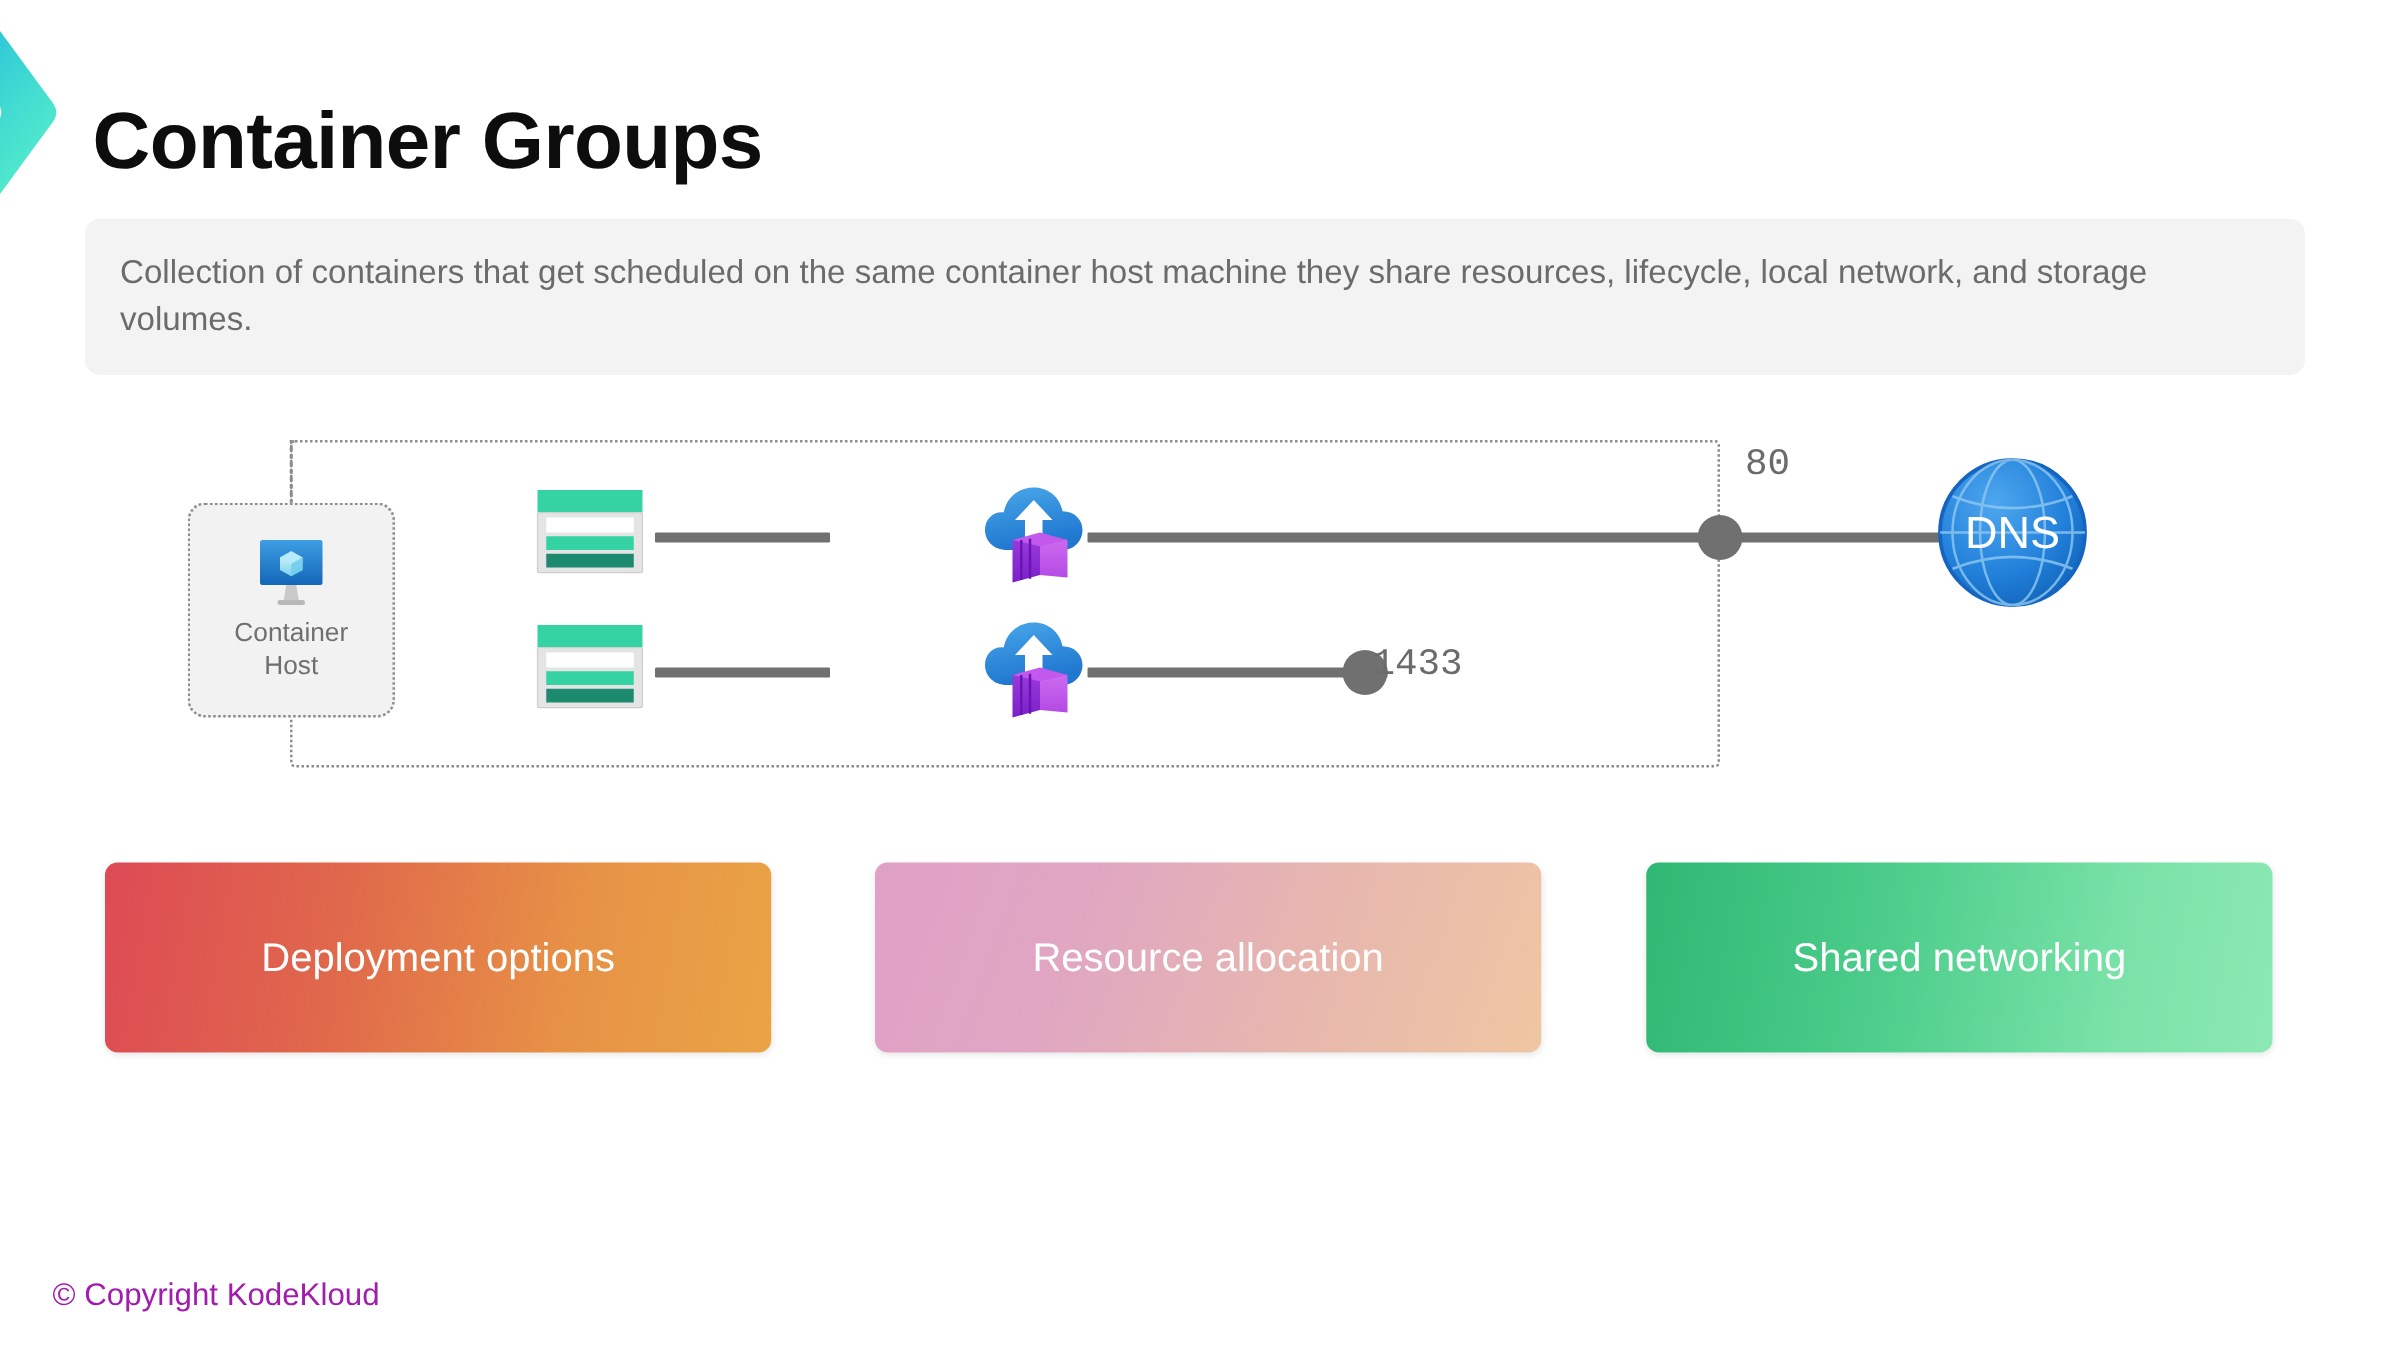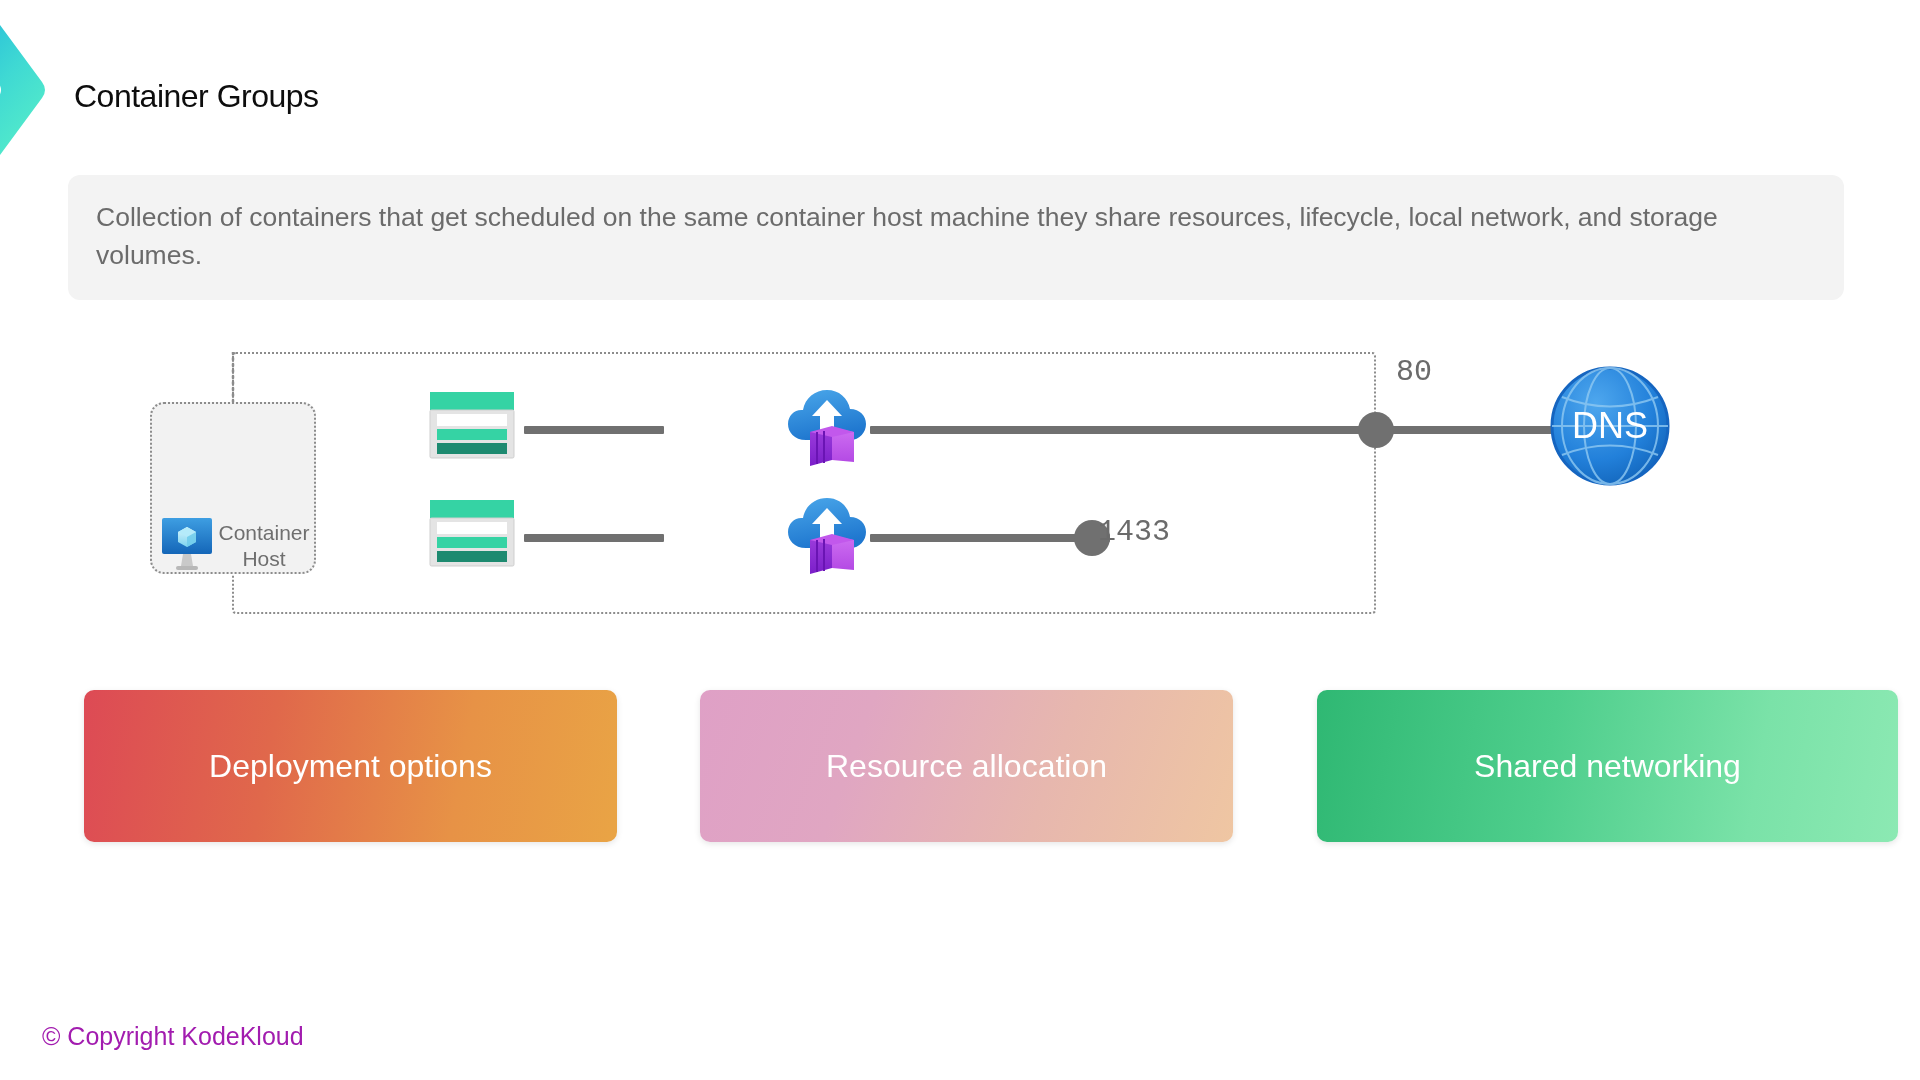--- a/index.html
+++ b/index.html
@@ -23,22 +23,22 @@
     width: 90px;
     height: 160px;
     pointer-events: none;
   }
 
   
   .page-title {
     position: absolute;
     left: 74px;
     top: 80px;
-    font-size: 32px;
-    font-weight: 400;
+    font-size: 64px;
+    font-weight: 700;
     color: #0d0d0d;
     letter-spacing: -0.5px;
     line-height: 1;
     white-space: nowrap;
   }
 
   
   .desc-panel {
     position: absolute;
     left: 68px;
@@ -69,21 +69,22 @@
     position: absolute;
     left: 150px;
     top: 72px;
     width: 166px;
     height: 172px;
     box-sizing: border-box;
     background: #f2f2f2;
     border: 2.5px dotted #8c8c8c;
     border-radius: 14px;
     display: flex;
-    align-items: flex-end;
+    flex-direction: column;
+    align-items: center;
     justify-content: center;
   }
   .host-label {
     margin-top: 8px;
     font-size: 21px;
     color: #6f6f6f;
     text-align: center;
     line-height: 1.25;
   }
 
@@ -156,21 +157,21 @@
   }
   .card-1 {
     left: 84px; width: 533px;
     background: linear-gradient(100deg, #dd4a55 0%, #e0684b 35%, #e79246 70%, #e9a445 100%);
   }
   .card-2 {
     left: 700px; width: 533px;
     background: linear-gradient(110deg, #dfa0c6 0%, #e0a6c2 30%, #e7b7ae 65%, #efc6a2 100%);
   }
   .card-3 {
-    left: 1317px; width: 581px;
+    left: 1317px; width: 501px;
     background: linear-gradient(100deg, #2fb873 0%, #4ece8c 40%, #7ae2a8 75%, #8ce9b3 100%);
   }
 
   
   .footer-copyright {
     position: absolute;
     left: 42px;
     top: 1022px;
     font-size: 25px;
     color: #a21caf;

